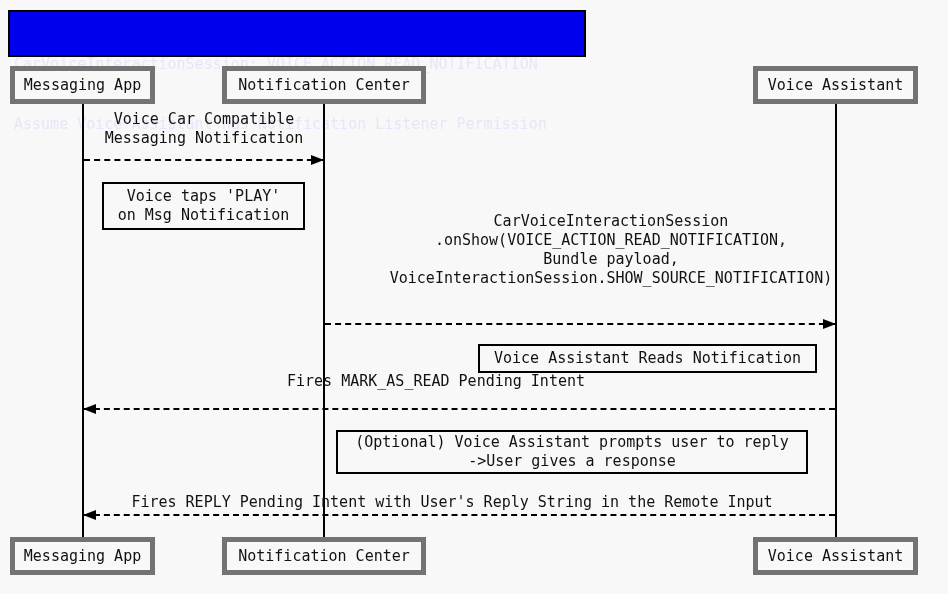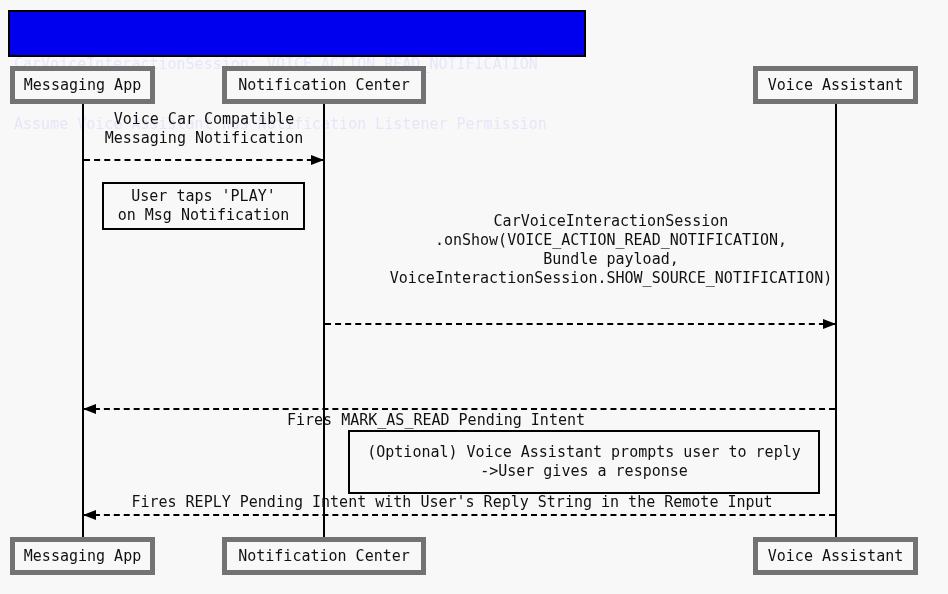--- a/index.html
+++ b/index.html
@@ -97,38 +97,39 @@
   <div class="pbox" style="left: 753px; top: 66px; width: 165px;">
     <span>Voice Assistant</span>
   </div>
 
   <div class="msg-label" style="left: 84px; top: 110px; width: 240px;">Voice Car Compatible
 Messaging Notification</div>
   <div class="arrow-line" style="left: 84px; top: 159px; width: 239px;">
     <div class="arrow-head right"></div>
   </div>
 
-  <div class="note-box" style="left: 102px; top: 182px; width: 203px; height: 48px;">User taps 'PLAY'
+  <div class="note-box" style="left: 102px; top: 182px; width: 203px; height: 48px;">Voice taps 'PLAY'
 on Msg Notification</div>
 
   <div class="msg-label" style="left: 325px; top: 212px; width: 572px;">CarVoiceInteractionSession
 .onShow(VOICE_ACTION_READ_NOTIFICATION,
 Bundle payload,
 VoiceInteractionSession.SHOW_SOURCE_NOTIFICATION)</div>
   <div class="arrow-line" style="left: 325px; top: 323px; width: 510px;">
     <div class="arrow-head right"></div>
   </div>
 
+  <div class="note-box" style="left: 478px; top: 344px; width: 339px; height: 29px;">Voice Assistant Reads Notification</div>
 
-  <div class="msg-label" style="left: 84px; top: 411px; width: 704px;">Fires MARK_AS_READ Pending Intent</div>
+  <div class="msg-label" style="left: 84px; top: 372px; width: 704px;">Fires MARK_AS_READ Pending Intent</div>
   <div class="arrow-line" style="left: 84px; top: 408px; width: 751px;">
     <div class="arrow-head left"></div>
   </div>
 
-  <div class="note-box" style="left: 348px; top: 430px; width: 472px; height: 64px;">(Optional) Voice Assistant prompts user to reply
+  <div class="note-box" style="left: 336px; top: 430px; width: 472px; height: 44px;">(Optional) Voice Assistant prompts user to reply
 -&gt;User gives a response</div>
 
   <div class="msg-label" style="left: 76px; top: 493px; width: 752px;">Fires REPLY Pending Intent with User's Reply String in the Remote Input</div>
   <div class="arrow-line" style="left: 84px; top: 514px; width: 751px;">
     <div class="arrow-head left"></div>
   </div>
 
   <div class="pbox" style="left: 10px; top: 537px; width: 145px;">
     <span>Messaging App</span>
   </div>

